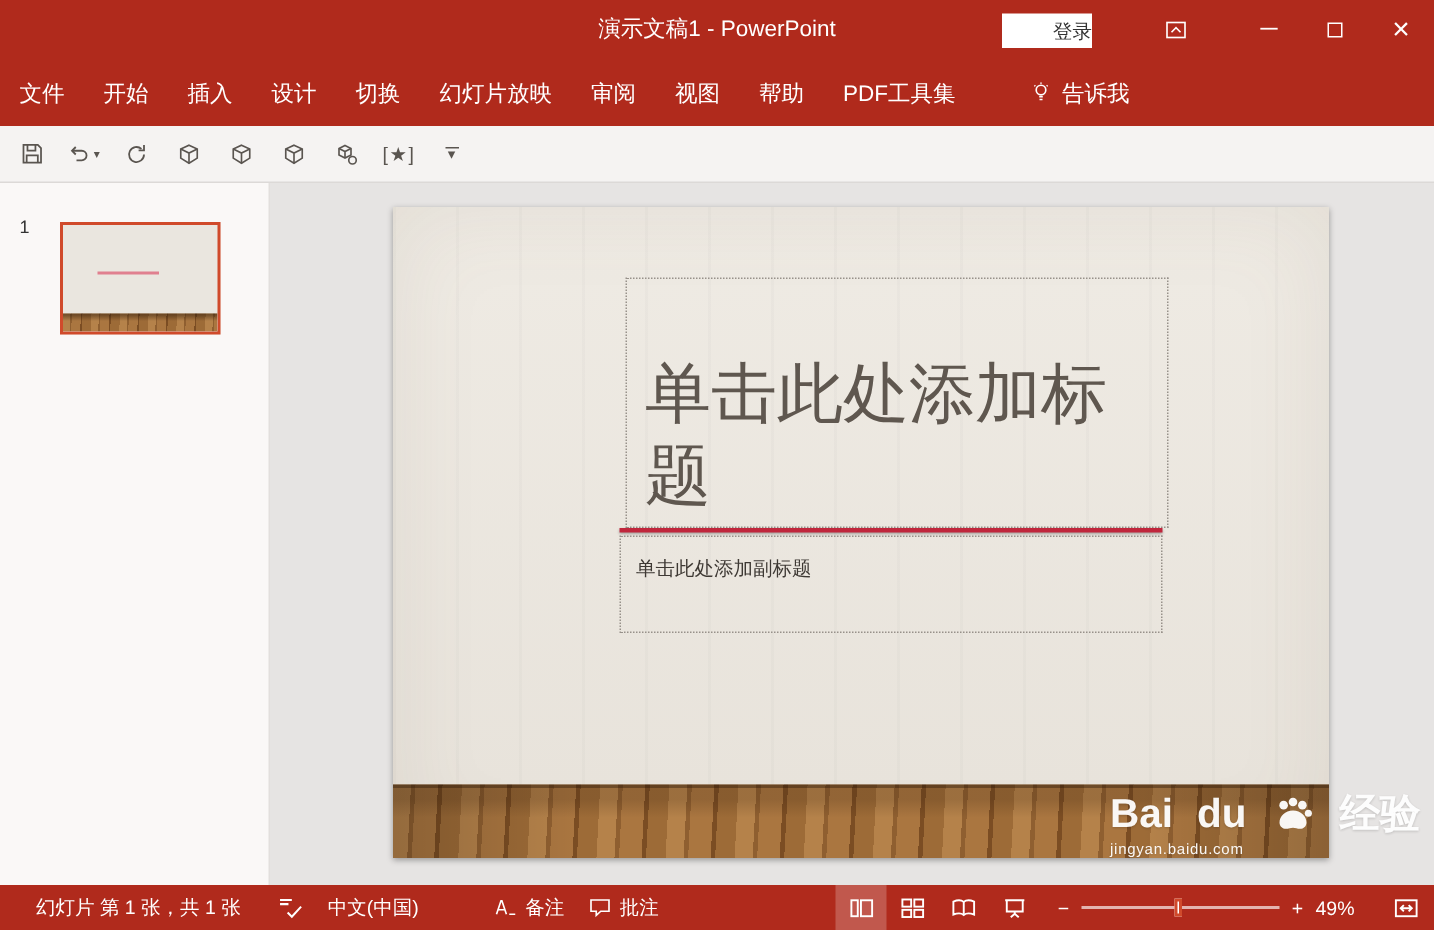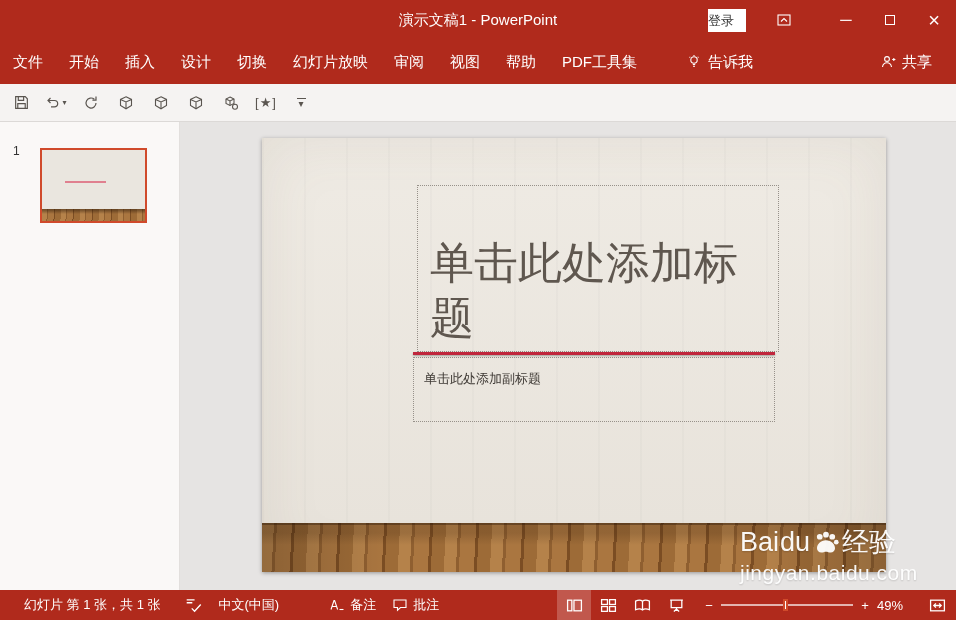--- a/index.html
+++ b/index.html
@@ -3,21 +3,21 @@
 <meta charset="utf-8">
 <style>
   *{margin:0;padding:0;box-sizing:border-box}
   html,body{width:956px;height:620px}
   body{font-family:"Liberation Sans","DejaVu Sans",sans-serif;background:#e6e4e3;overflow:hidden}
   .app{position:relative;width:956px;height:620px;background:var(--canvas-bg,#E6E4E3);overflow:hidden}
 
   
   .titlebar{position:absolute;top:0;left:0;right:0;height:40px;background:var(--chrome,#B02A1C);color:#fff}
   .titlebar .title{position:absolute;left:0;right:0;top:0;height:40px;line-height:40px;text-align:center;font-size:15px;pointer-events:none}
-  .login-btn{position:absolute;left:708px;top:9px;width:38px;height:23px;background:#fff;color:#333;border:none;font-size:13px;line-height:21px;text-align:left;cursor:pointer}
+  .login-btn{position:absolute;left:668px;top:9px;width:60px;height:23px;background:#fff;color:#333;border:none;font-size:13px;line-height:21px;text-align:right;cursor:pointer}
   .win-controls{position:absolute;right:0;top:0;height:40px;display:flex;align-items:stretch}
   .win-btn{width:44px;height:40px;display:flex;align-items:center;justify-content:center;color:#fff;font-size:16px;cursor:pointer}
   .win-btn.ribbonopts{margin-right:18px}
   .max-box{display:inline-block;width:10px;height:10px;border:1.4px solid #fff}
   .close-x{font-size:20px;line-height:1}
 
   
   .tabs{position:absolute;top:40px;left:0;right:0;height:44px;background:var(--chrome,#B02A1C);display:flex;align-items:center;color:#fff;font-size:15px}
   .tab{padding:0 13px;height:44px;display:flex;align-items:center;cursor:pointer;white-space:nowrap}
   .tellme{margin-left:26px;display:flex;align-items:center;gap:6px;padding:0 10px;height:44px;cursor:pointer;white-space:nowrap}
@@ -52,22 +52,22 @@
       repeating-linear-gradient(93deg,#b5824a 0 12px,#8f5f30 12px 15px,#aa7640 15px 30px,#7b4d23 30px 33px,#9d6b37 33px 46px);}
   .ph{position:absolute;border:1px dotted #97918a}
   .title-ph{left:155px;top:47px;width:362px;height:167px;display:flex;align-items:flex-end;padding:0 12px 6px 12px;cursor:text}
   .title-ph .ph-text{font-size:44px;line-height:1.25;color:var(--title-text,#5F574F);word-break:break-all}
   .divider{position:absolute;left:151px;top:214px;width:362px;height:3px;background:var(--divider,#C0263C);box-shadow:0 1px 2px rgba(0,0,0,.3)}
   .subtitle-ph{left:151px;top:219px;width:362px;height:65px;padding:12px 10px;cursor:text}
   .subtitle-ph .ph-text{font-size:13px;color:#3e3934}
 
   
   .watermark{position:absolute;left:740px;top:528px;color:#fff;opacity:.95;text-shadow:0 1px 2px rgba(0,0,0,.18)}
-  .wm-row{display:flex;align-items:center;gap:1px;font-weight:normal;font-size:27px;line-height:1.1}
-  .wm-url{font-size:21px;margin-top:3px;letter-spacing:.5px}
+  .wm-row{display:flex;align-items:center;gap:16px;font-weight:bold;font-size:27px;line-height:1.1}
+  .wm-url{font-size:10px;margin-top:3px;letter-spacing:.5px}
 
   
   .statusbar{position:absolute;left:0;right:0;bottom:0;height:30px;background:var(--chrome,#B02A1C);color:#fff;display:flex;align-items:center;font-size:13px}
   .sb-item{display:flex;align-items:center;gap:5px;cursor:pointer;white-space:nowrap}
   .sb-slideinfo{margin-left:24px}
   .sb-spell{margin-left:24px}
   .sb-lang{margin-left:16px}
   .sb-notes{margin-left:50px}
   .sb-comments{margin-left:16px}
   .view-group{margin-left:auto;display:flex;align-items:stretch;height:30px}
@@ -123,30 +123,20 @@
     <div class="tab">PDF工具集</div>
     <div class="tellme">
       <svg viewBox="0 0 16 16" width="16" height="16">
           <g fill="none" stroke="#fff" stroke-width="1.1">
             <circle cx="8" cy="6" r="3.2"></circle>
             <path d="M6.8 10.5h2.4M7 12.3h2M8 1v.9M3.6 2.9l.6.6M12.4 2.9l-.6.6"></path>
           </g>
         </svg>
       <span>告诉我</span>
     </div>
-    <div class="share">
-      <svg viewBox="0 0 16 16" width="16" height="16">
-          <g fill="none" stroke="#fff" stroke-width="1.1">
-            <circle cx="7" cy="5" r="2.4"></circle>
-            <path d="M2.5 13c.5-3 2.5-4.2 4.5-4.2S11 10 11.5 13"></path>
-            <path d="M12.2 5.5h3.2M13.8 3.9v3.2"></path>
-          </g>
-        </svg>
-      <span>共享</span>
-    </div>
   </div>
 
   <div class="qat">
     <button class="qat-btn">
       <svg viewBox="0 0 16 16" width="17" height="17">
           <g fill="none" stroke="#5a5550" stroke-width="1.1">
             <path d="M2.5 2.5h9l2 2v9h-11z"></path>
             <path d="M5 2.5v3.5h5V2.5"></path>
             <path d="M4.5 13.5V9h7v4.5"></path>
           </g>

